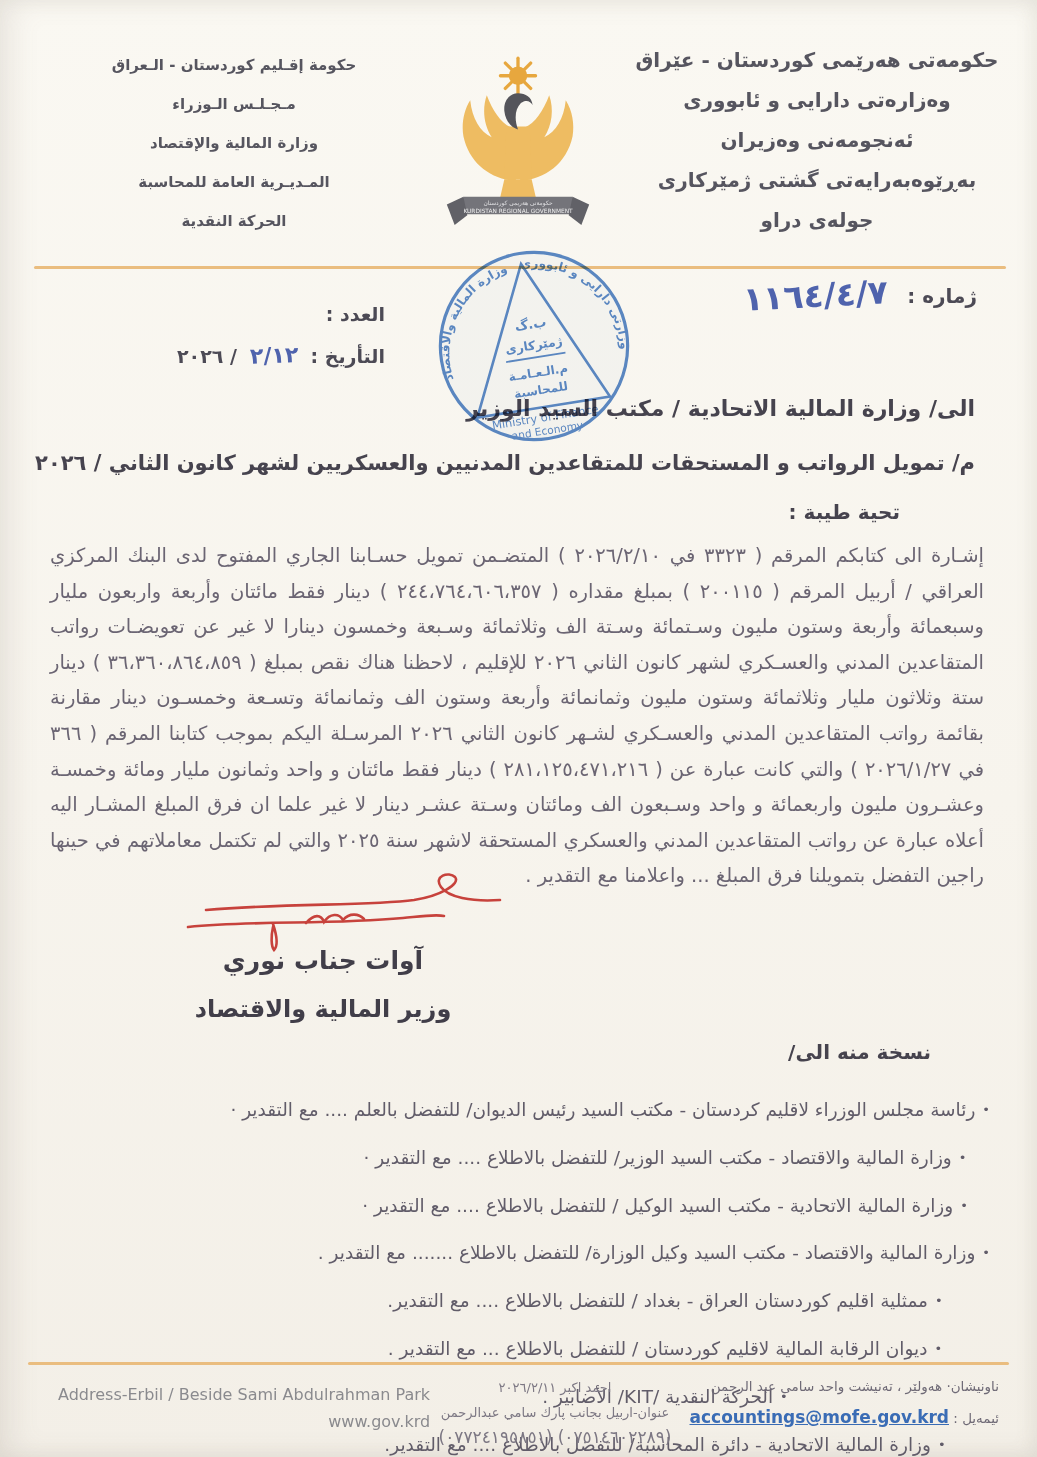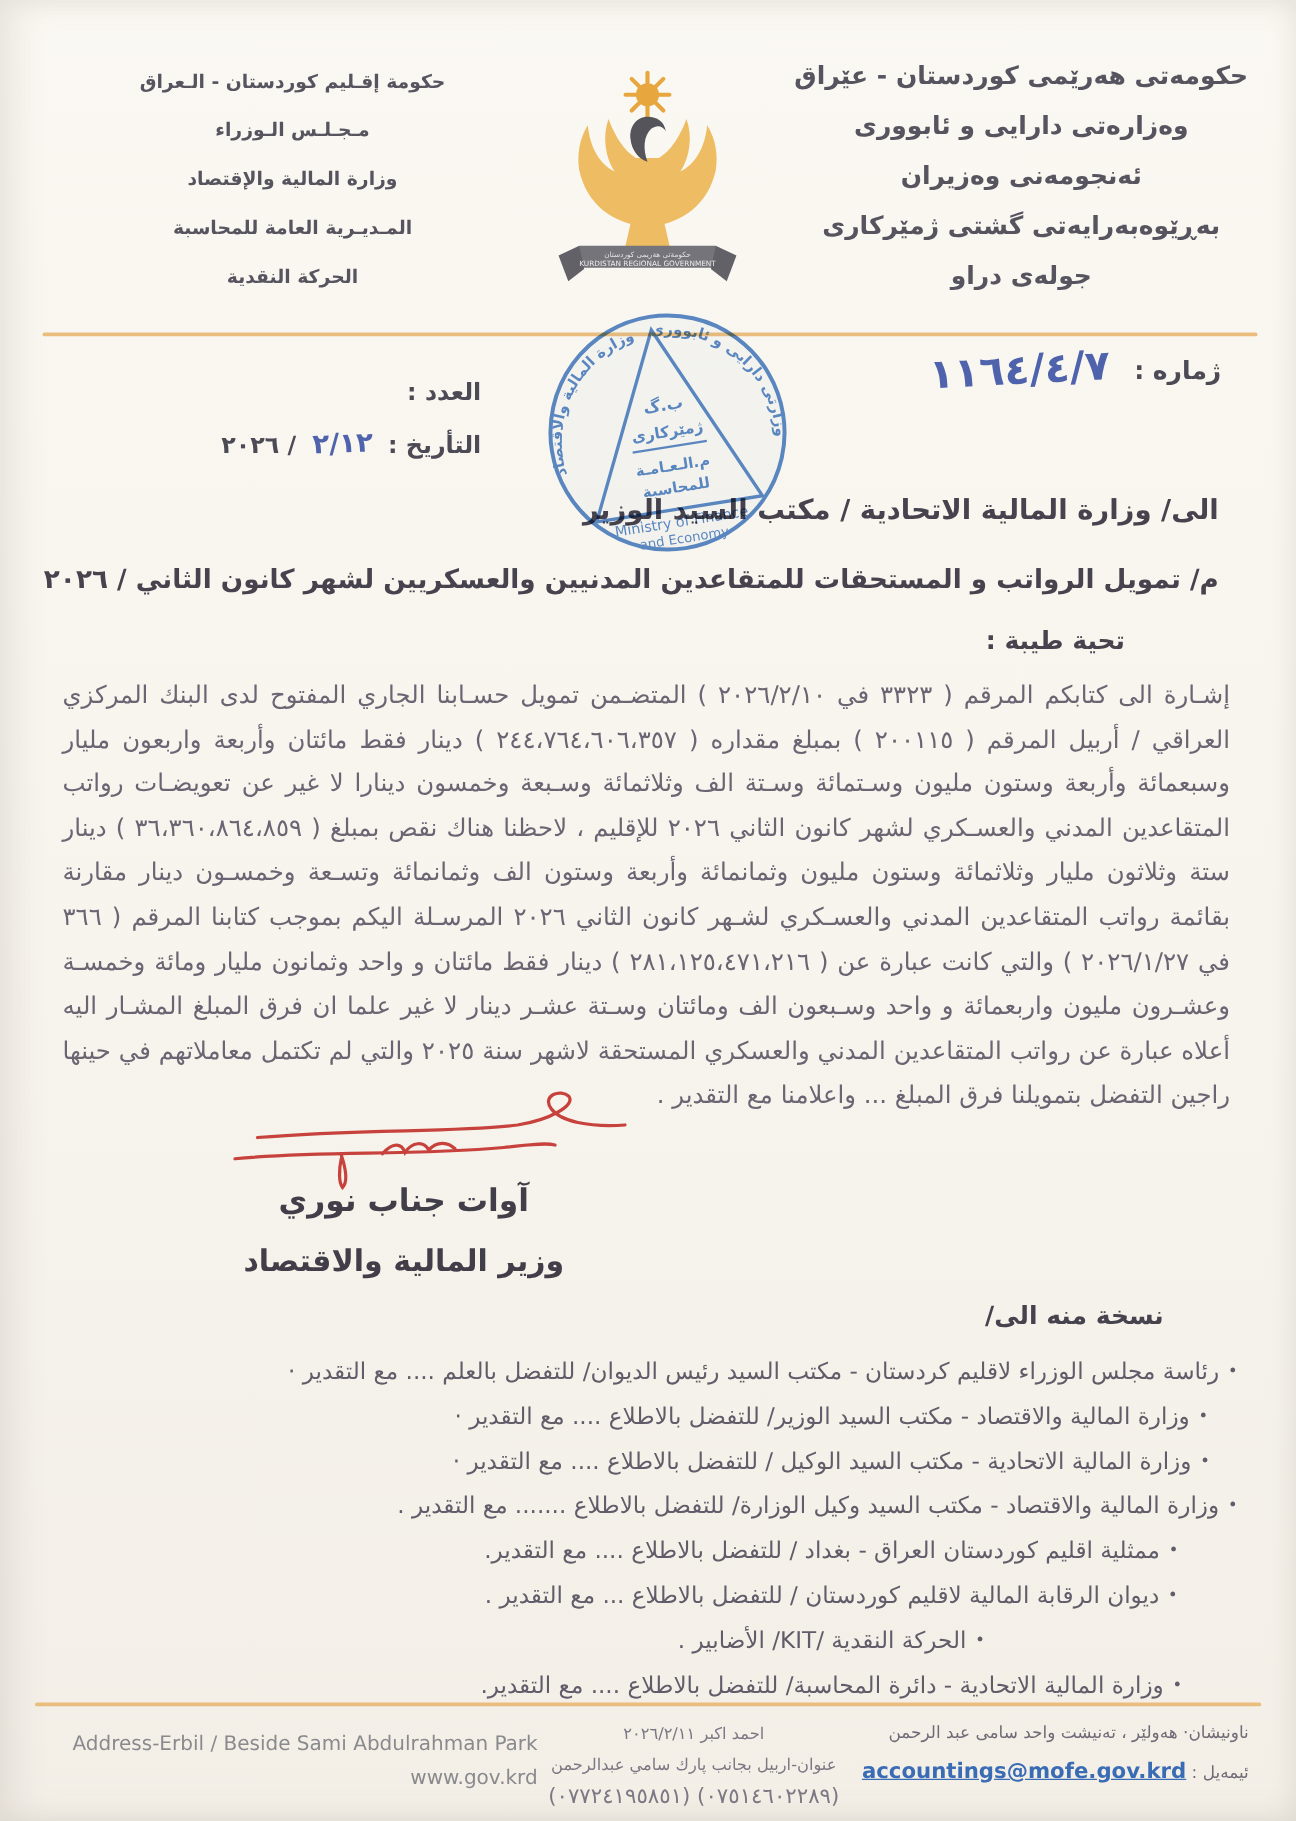--- a/index.html
+++ b/index.html
@@ -32,21 +32,21 @@
   .subject-line{position:absolute;top:451px;right:62px;left:66px;direction:rtl;font-weight:bold;font-size:21px;color:#46434e;text-align:justify;text-align-last:justify;white-space:nowrap;}
   .greeting{position:absolute;top:500px;right:137px;direction:rtl;font-weight:bold;font-size:20px;color:#46434e;}
   .body-text{position:absolute;top:538px;left:50px;right:53px;direction:rtl;text-align:justify;font-size:19.5px;line-height:35.6px;color:#6b6573;}
 
   .sig{position:absolute;top:870px;left:178px;width:335px;height:84px;z-index:4;}
   .sig-name{position:absolute;top:946px;left:150px;width:346px;text-align:center;direction:rtl;font-weight:bold;font-size:25px;color:#413e49;}
   .sig-title{position:absolute;top:995px;left:140px;width:366px;text-align:center;direction:rtl;font-weight:bold;font-size:24px;color:#413e49;}
 
   .cc-heading{position:absolute;top:1040px;right:106px;direction:rtl;font-weight:bold;font-size:20px;color:#46434e;}
   .cc-list{position:absolute;top:1080px;left:340px;right:47px;direction:rtl;text-align:center;font-size:18.5px;color:#615c69;}
-  .cc-item{line-height:35.8px;white-space:nowrap;}
+  .cc-item{line-height:35.8px;white-space:nowrap;margin-top:12px;}
   .cc-item .bullet{font-size:13px;vertical-align:2px;margin-left:7px;}
 
   .footer-left{position:absolute;top:1381px;left:58px;font-size:16px;line-height:27px;color:#8a8a8e;}
   .footer-center{position:absolute;top:1375px;left:380px;width:350px;direction:rtl;text-align:center;font-size:13px;line-height:25px;color:#7c7783;}
   .footer-center .phones{font-size:17px;}
   .footer-right{position:absolute;top:1371px;right:38px;width:320px;direction:rtl;text-align:right;font-size:13.5px;line-height:31px;color:#6f6a76;}
   .email-link{color:#3a6cb5;text-decoration:underline;font-size:17px;font-weight:bold;}
   .stamp text{font-family:"DejaVu Sans",sans-serif;}
 </style>
 </head>

